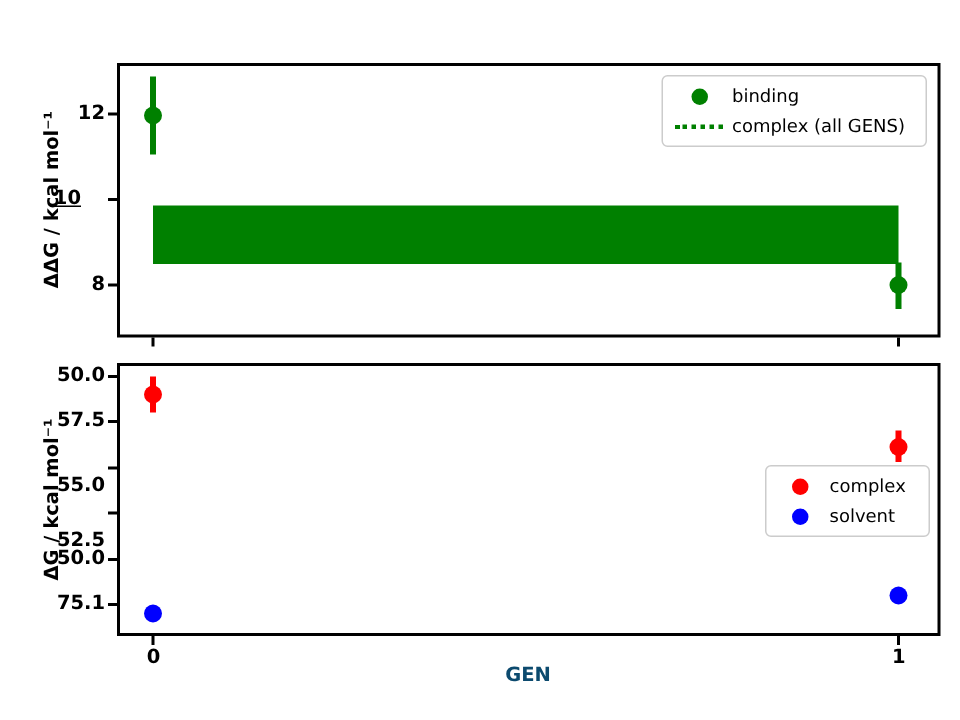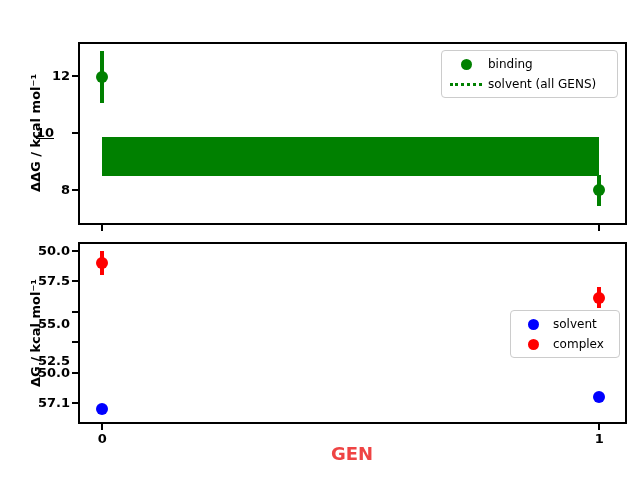--- a/index.html
+++ b/index.html
@@ -8,21 +8,21 @@
   .fig-title{position:absolute;left:0;right:0;top:5px;text-align:center;
              font-size:16px;font-weight:bold;color:#000;}
   .axes{position:absolute;border:2.5px solid #000;box-sizing:border-box;background:transparent;}
   #ax-top{left:77.5px;top:41.5px;width:549px;height:183px;}
   #ax-bottom{left:77.5px;top:241.5px;width:549px;height:182px;}
   .ylab{position:absolute;font-size:13px;font-weight:bold;color:#000;white-space:nowrap;
         transform:translate(-50%,-50%) rotate(-90deg);}
   #ylab-top{left:35px;top:133px;}
   #ylab-bottom{left:35px;top:333px;}
   .xlab{position:absolute;left:352px;top:443px;transform:translateX(-50%);
-        font-size:18px;font-weight:bold;color:#ef4444;}
+        font-size:13px;font-weight:bold;color:#0c4a6e;}
   .tick{position:absolute;background:#000;}
   .ticklabel{position:absolute;font-size:13px;font-weight:bold;color:#000;line-height:14px;}
   .yticklabel{transform:translateY(-50%);text-align:right;}
   .xticklabel{transform:translateX(-50%);}
   .band{position:absolute;}
   .errbar{position:absolute;}
   .marker{position:absolute;width:12px;height:12px;border-radius:50%;}
   .legendbox{position:absolute;background:rgba(255,255,255,0.87);border:1px solid #cccccc;
              border-radius:4px;padding:3px 2px;box-sizing:border-box;}
   .legendrow{display:flex;align-items:center;height:20px;}
@@ -57,25 +57,25 @@
       <div class="legendrow">
         <div class="legendswatch" style="width: 44px;">
           <div class="legenddot" style="background: rgb(0, 128, 0);"></div>
         </div>
         <div class="legendlabel">binding</div>
       </div>
       <div class="legendrow">
         <div class="legendswatch" style="width: 44px;">
           <div class="legendline" style="border-top: 3px dotted rgb(0, 128, 0); width: 32px;"></div>
         </div>
-        <div class="legendlabel">solvent (all GENS)</div>
+        <div class="legendlabel">complex (all GENS)</div>
       </div>
     </div>
     <div class="tick" style="left: 71.5px; top: 402.3px; width: 6px; height: 2px;"></div>
-    <div class="ticklabel yticklabel" style="right: 570px; top: 403.3px;">57.1</div>
+    <div class="ticklabel yticklabel" style="right: 570px; top: 403.3px;">75.1</div>
     <div class="tick" style="left: 71.5px; top: 371.783px; width: 6px; height: 2px;"></div>
     <div class="ticklabel yticklabel" style="right: 570px; top: 372.783px;">50.0</div>
     <div class="tick" style="left: 71.5px; top: 341.266px; width: 6px; height: 2px;"></div>
     <div class="ticklabel yticklabel" style="right: 570px; top: 342.266px; margin-top: 19px;">52.5</div>
     <div class="tick" style="left: 71.5px; top: 310.748px; width: 6px; height: 2px;"></div>
     <div class="ticklabel yticklabel" style="right: 570px; top: 324px;">55.0</div>
     <div class="tick" style="left: 71.5px; top: 280.231px; width: 6px; height: 2px;"></div>
     <div class="ticklabel yticklabel" style="right: 570px; top: 281.231px;">57.5</div>
     <div class="tick" style="left: 71.5px; top: 249.714px; width: 6px; height: 2px;"></div>
     <div class="ticklabel yticklabel" style="right: 570px; top: 250.714px;">50.0</div>
@@ -87,24 +87,24 @@
     <div class="errbar" style="left: 597.16px; top: 394.145px; width: 4px; height: 4.88276px; background: rgb(0, 0, 255);"></div>
     <div class="errbar" style="left: 100.356px; top: 250.714px; width: 4px; height: 24.4138px; background: rgb(255, 0, 0);"></div>
     <div class="errbar" style="left: 597.16px; top: 287.334px; width: 4px; height: 20.7517px; background: rgb(255, 0, 0);"></div>
     <div class="marker" style="left: 96.3562px; top: 403.403px; background: rgb(0, 0, 255);"></div>
     <div class="marker" style="left: 593.16px; top: 390.586px; background: rgb(0, 0, 255);"></div>
     <div class="marker" style="left: 96.3562px; top: 256.921px; background: rgb(255, 0, 0);"></div>
     <div class="marker" style="left: 593.16px; top: 291.71px; background: rgb(255, 0, 0);"></div>
     <div class="legendbox" style="left: 510px; top: 310px; width: 110px;">
       <div class="legendrow">
         <div class="legendswatch" style="width: 40px;">
+          <div class="legenddot" style="background: rgb(255, 0, 0);"></div>
+        </div>
+        <div class="legendlabel">complex</div>
+      </div>
+      <div class="legendrow">
+        <div class="legendswatch" style="width: 40px;">
           <div class="legenddot" style="background: rgb(0, 0, 255);"></div>
         </div>
         <div class="legendlabel">solvent</div>
-      </div>
-      <div class="legendrow">
-        <div class="legendswatch" style="width: 40px;">
-          <div class="legenddot" style="background: rgb(255, 0, 0);"></div>
-        </div>
-        <div class="legendlabel">complex</div>
       </div>
     </div>
   </div>
 
 </body></html>

